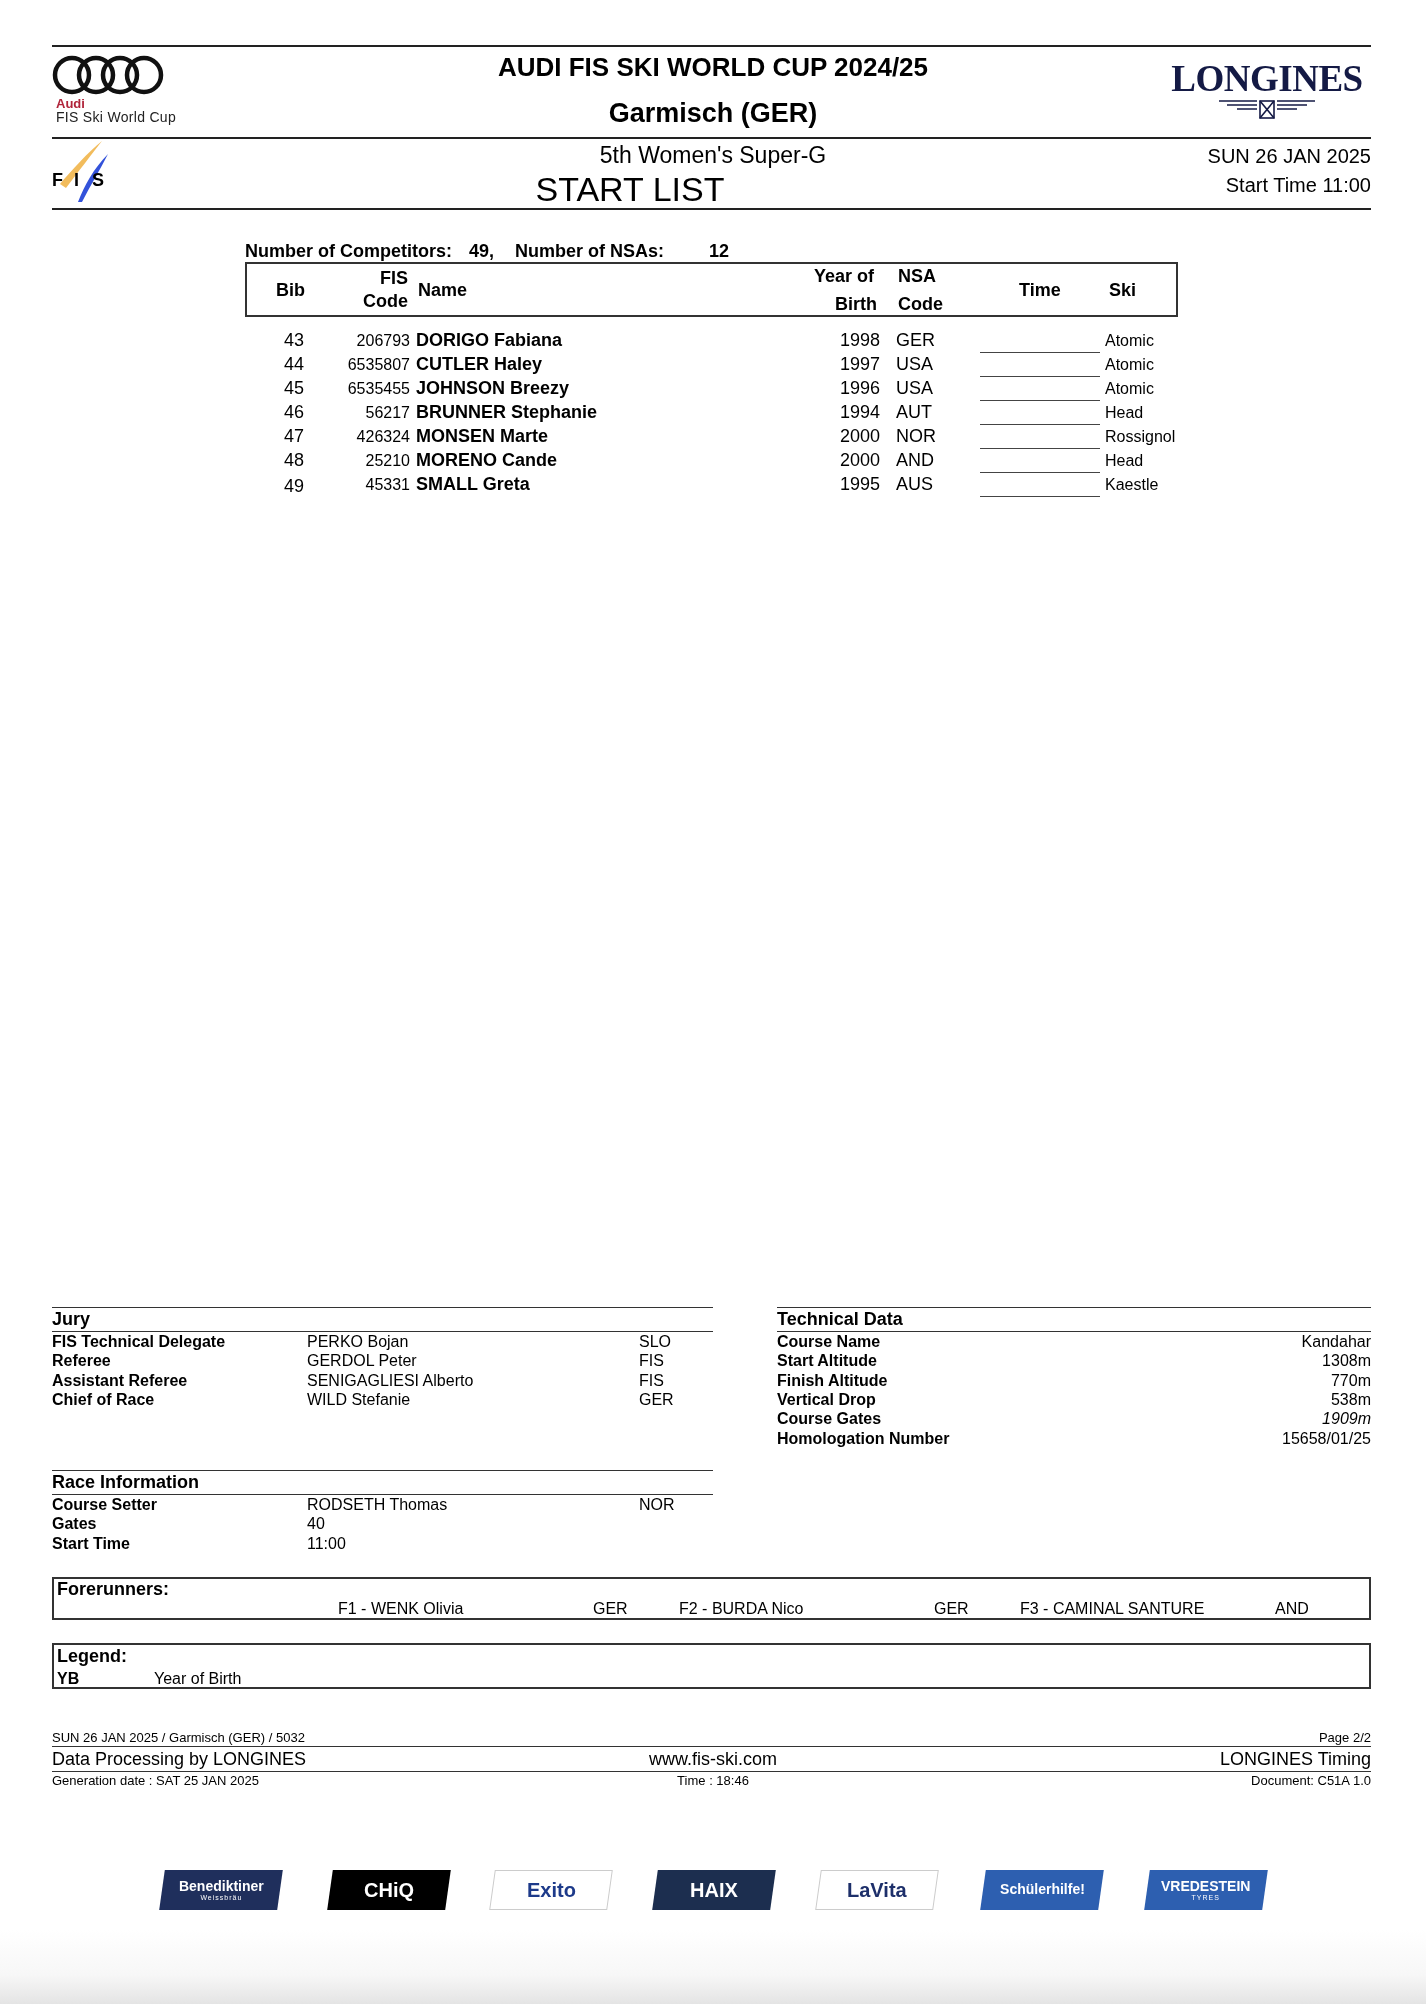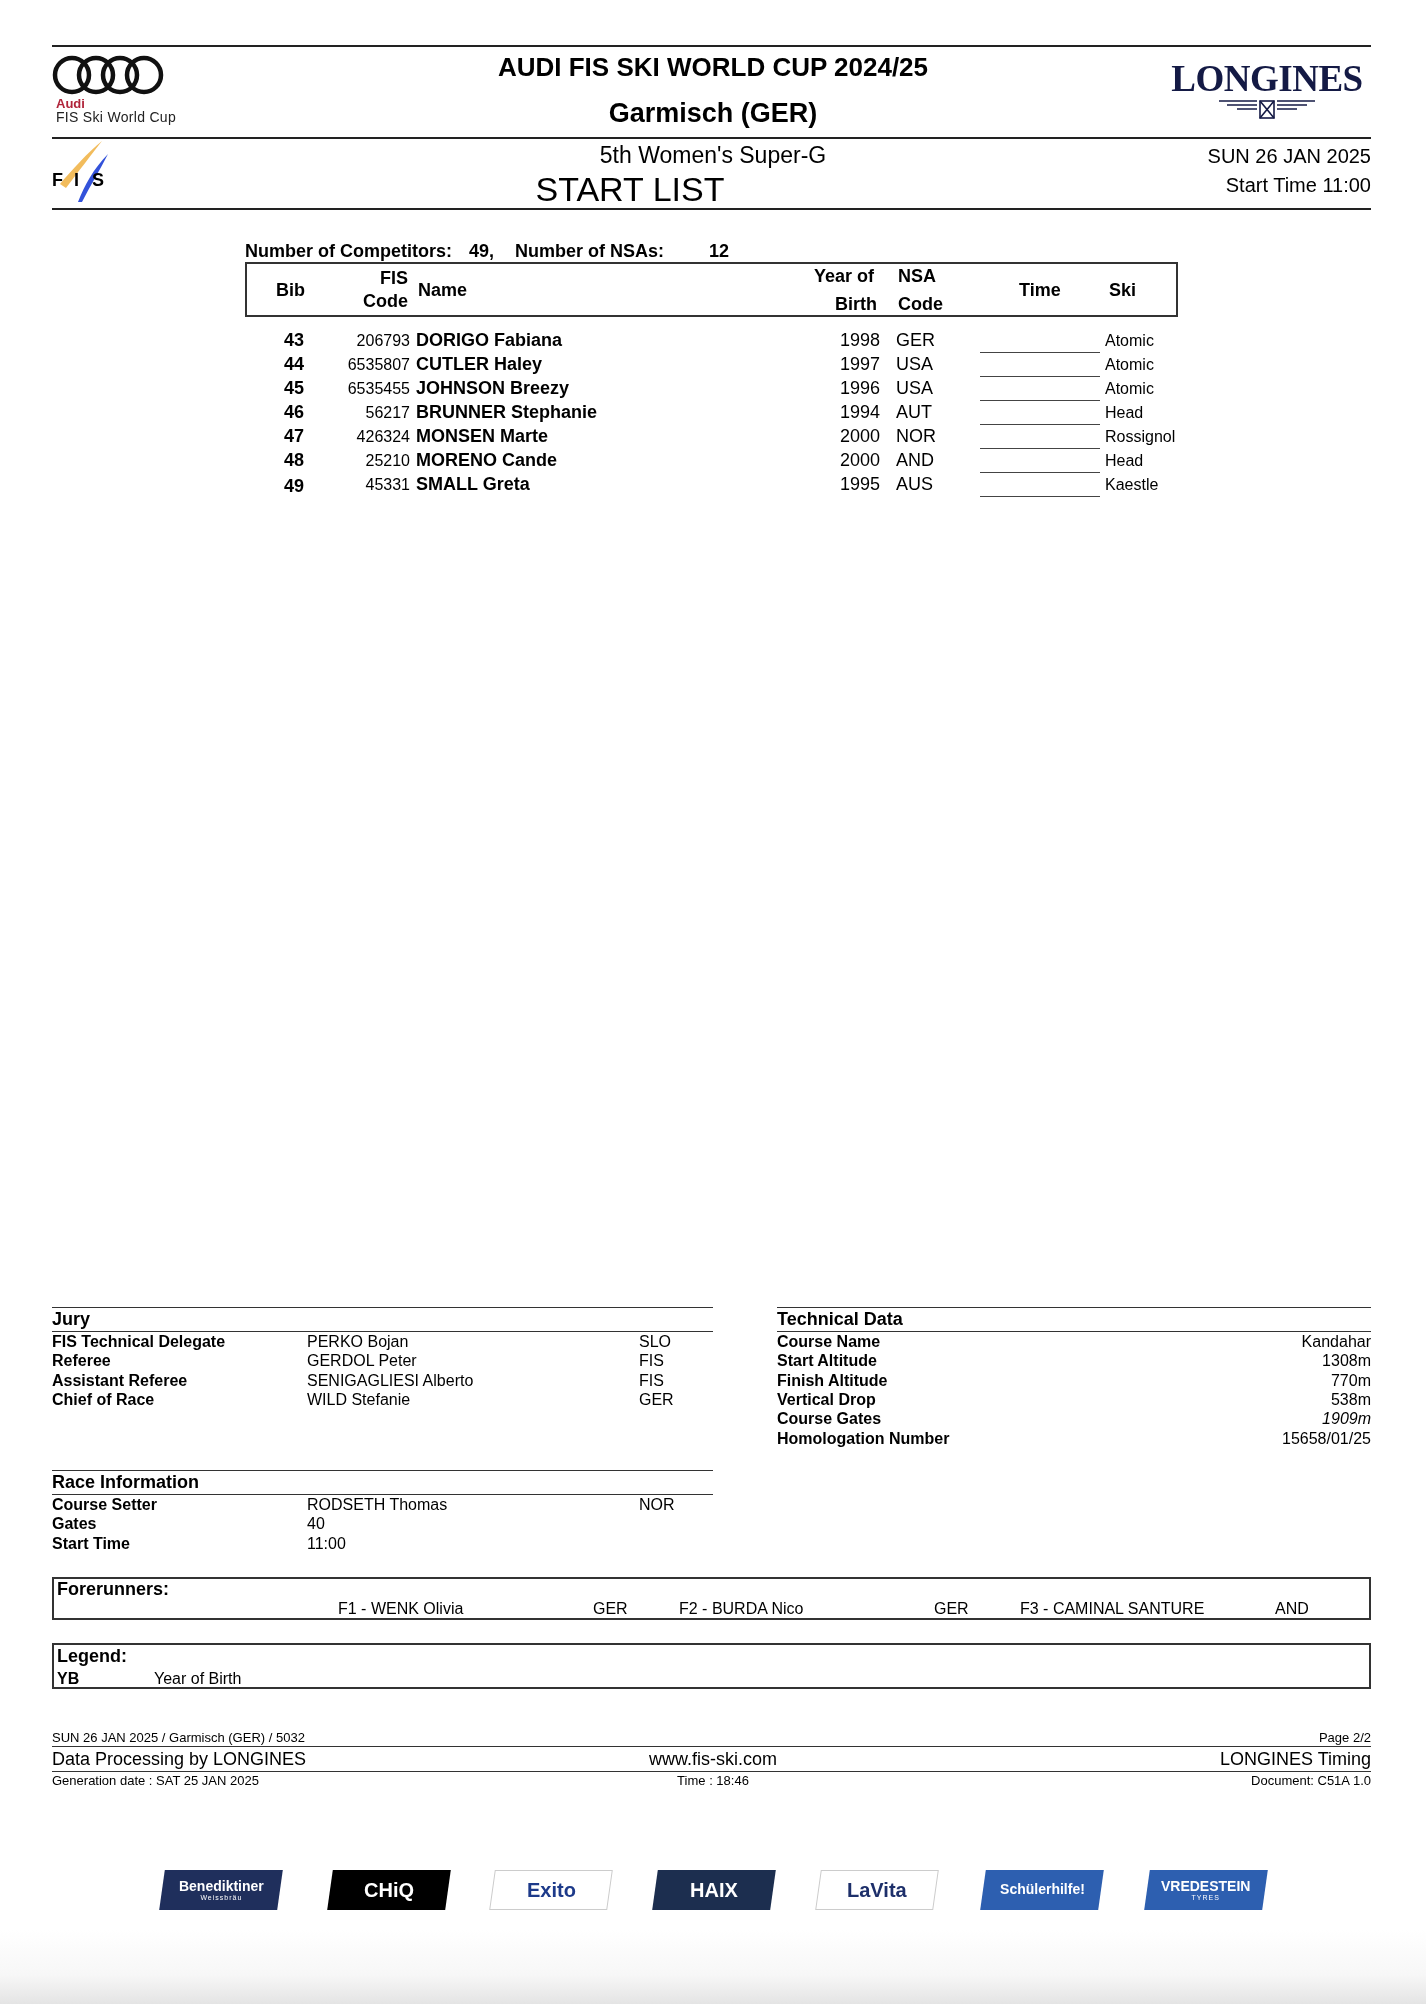--- a/index.html
+++ b/index.html
@@ -25,21 +25,21 @@
 
   
   .summary { left:245px; top:241px; font-size:18px; font-weight:bold; }
   .summary span { display:inline-block; }
 
   
   .thead-box { position:absolute; left:245px; top:262px; width:933px; height:55px; border:2px solid #333; box-sizing:border-box; }
   .th { position:absolute; font-size:18px; font-weight:bold; white-space:nowrap; }
 
   .cell { position:absolute; font-size:18px; white-space:nowrap; }
-  .bib { width:60px; text-align:center; font-weight:bold; }
+  .bib { width:60px; text-align:center; font-weight:normal; }
   .fiscode { width:120px; text-align:right; font-size:16px; }
   .name { font-weight:bold; }
   .yob { width:80px; text-align:right; }
   .nsa {}
   .timeline { position:absolute; width:120px; border-top:1.5px solid #444; }
   .ski { font-size:16px; }
 
   
   .sec-title { font-size:18px; font-weight:bold; }
   .lbl { font-size:16px; font-weight:bold; }

